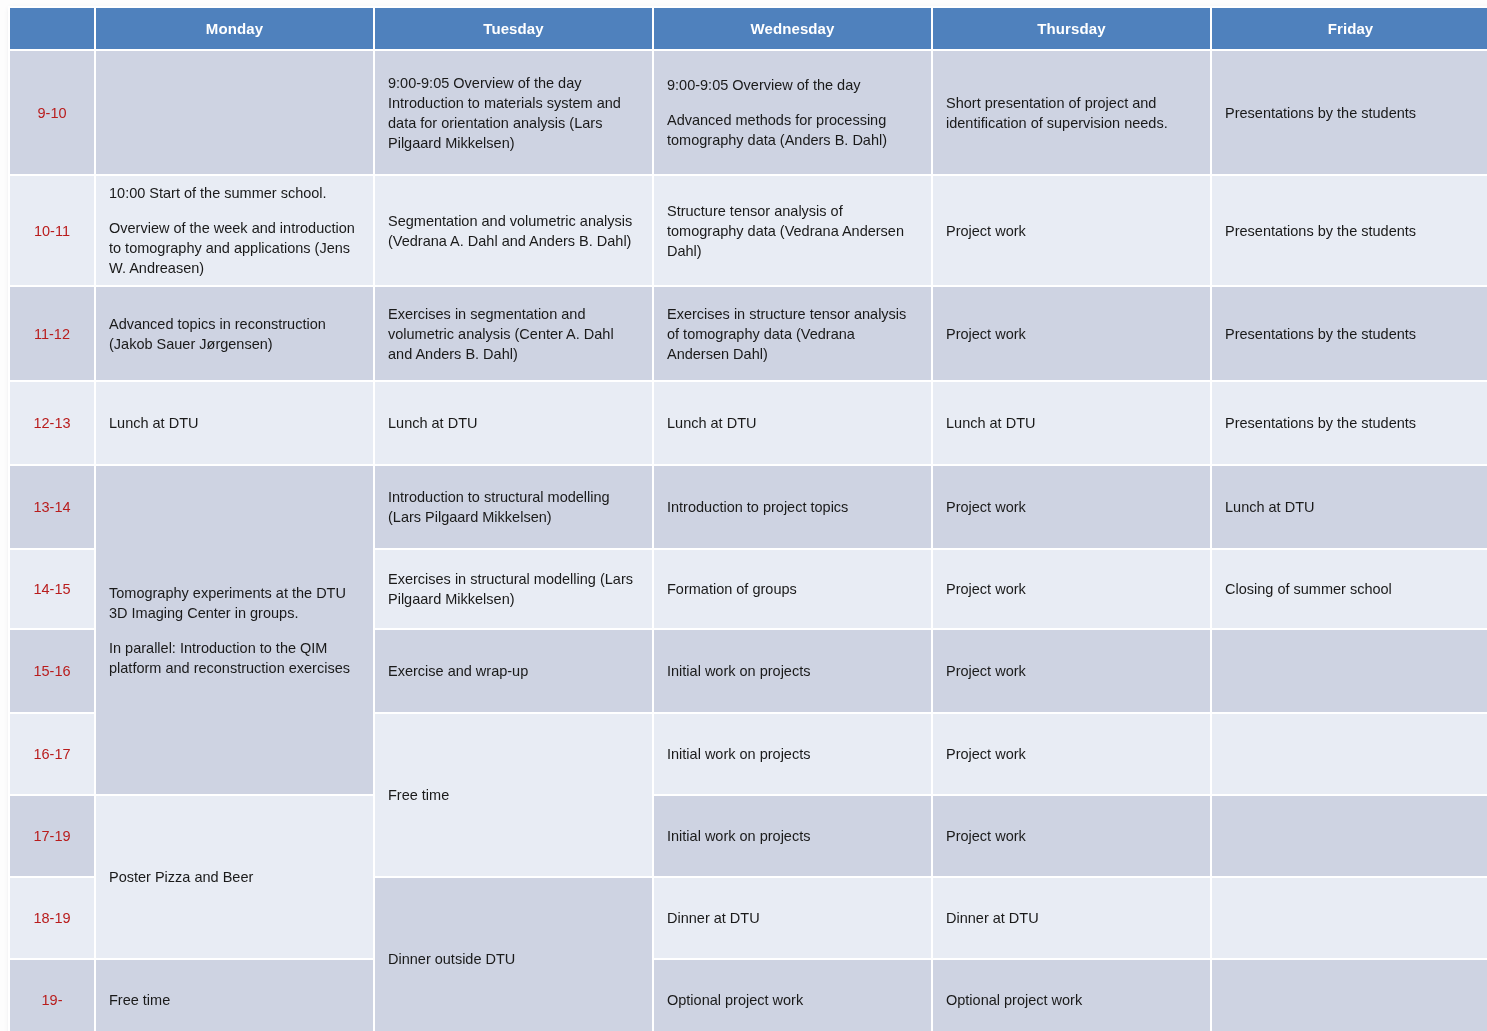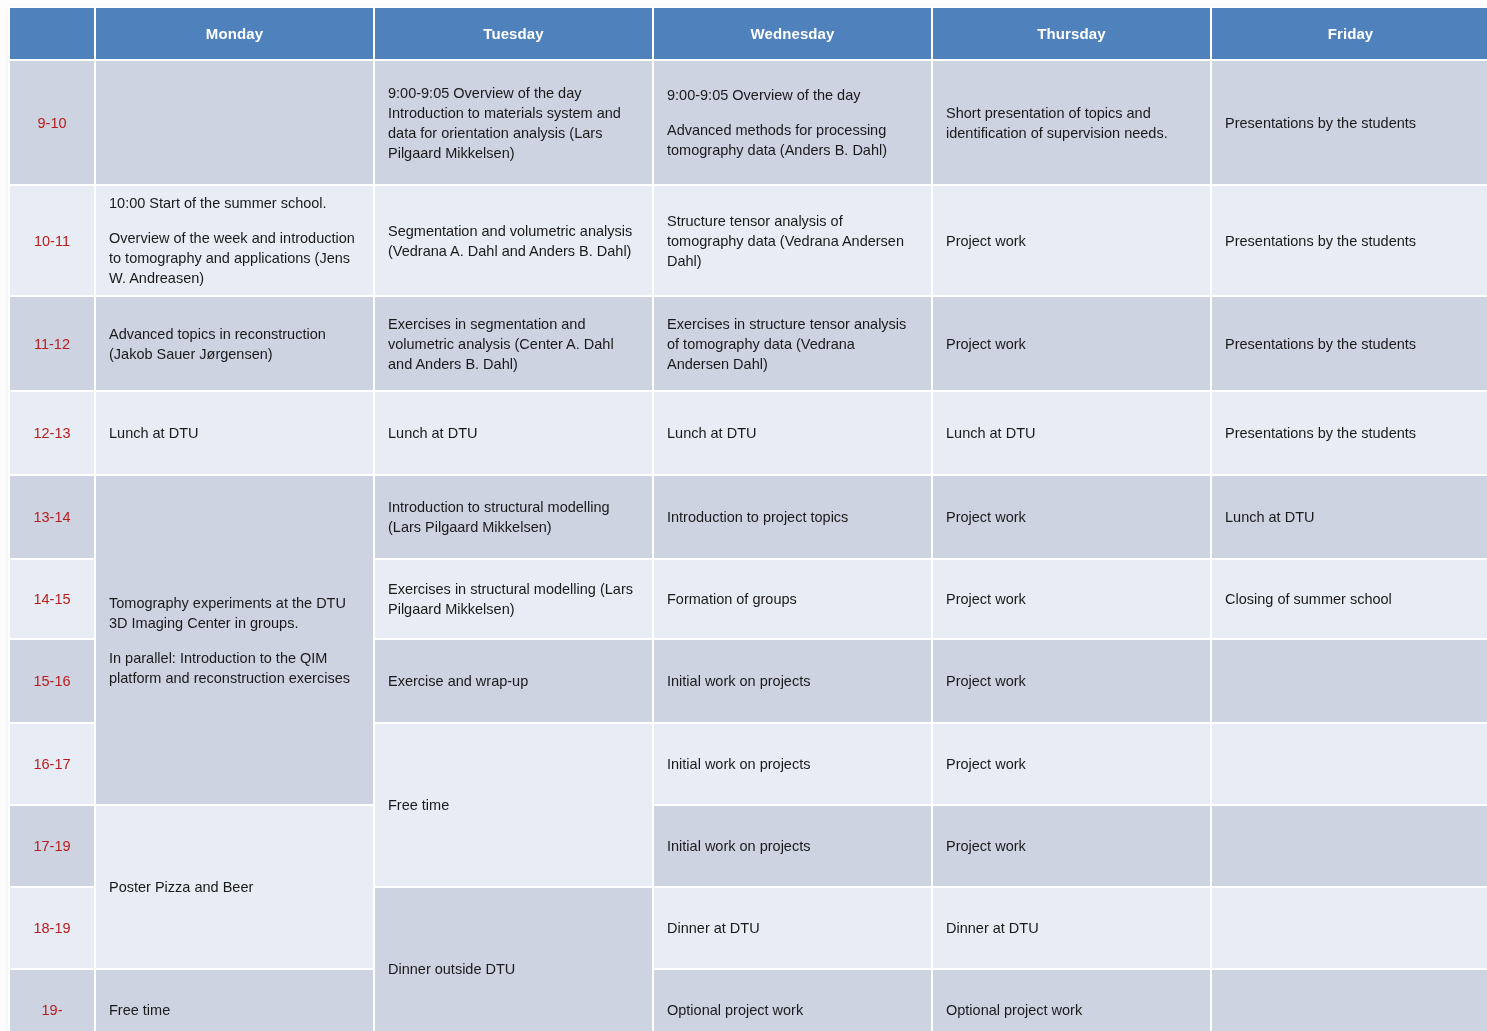--- a/index.html
+++ b/index.html
@@ -40,21 +40,21 @@
     margin: 0;
     border: 0;
     vertical-align: middle;
   }
   thead th {
     background: #4f81bd;
     color: #ffffff;
     font-size: 15px;
     font-weight: bold;
     text-align: center;
-    height: 51px;
+    height: 41px;
     letter-spacing: 0.1px;
   }
   thead th.corner {
     background: #4f81bd;
   }
   td.time {
     text-align: center;
     font-size: 14.5px;
     color: #b91c1c;
     vertical-align: middle;
@@ -106,21 +106,21 @@
 
       <tr style="height:123px;">
         <td class="time band-dark">9-10</td>
         <td class="cell band-dark"></td>
         <td class="cell band-dark nowrapline">9:00-9:05 Overview of the day
 Introduction to materials system and data for orientation analysis (Lars Pilgaard Mikkelsen)</td>
         <td class="cell band-dark">
           <p>9:00-9:05 Overview of the day</p>
           <p>Advanced methods for processing tomography data (Anders B. Dahl)</p>
         </td>
-        <td class="cell band-dark">Short presentation of topics and identification of supervision needs.</td>
+        <td class="cell band-dark">Short presentation of project and identification of supervision needs.</td>
         <td class="cell band-dark">Presentations by the students</td>
       </tr>
 
       <tr style="height:105px;">
         <td class="time band-light">10-11</td>
         <td class="cell band-light">
           <p>10:00 Start of the summer school.</p>
           <p>Overview of the week  and introduction to tomography and applications (Jens W. Andreasen)</p>
         </td>
         <td class="cell band-light">Segmentation and volumetric analysis (Vedrana A. Dahl and Anders B. Dahl)</td>

